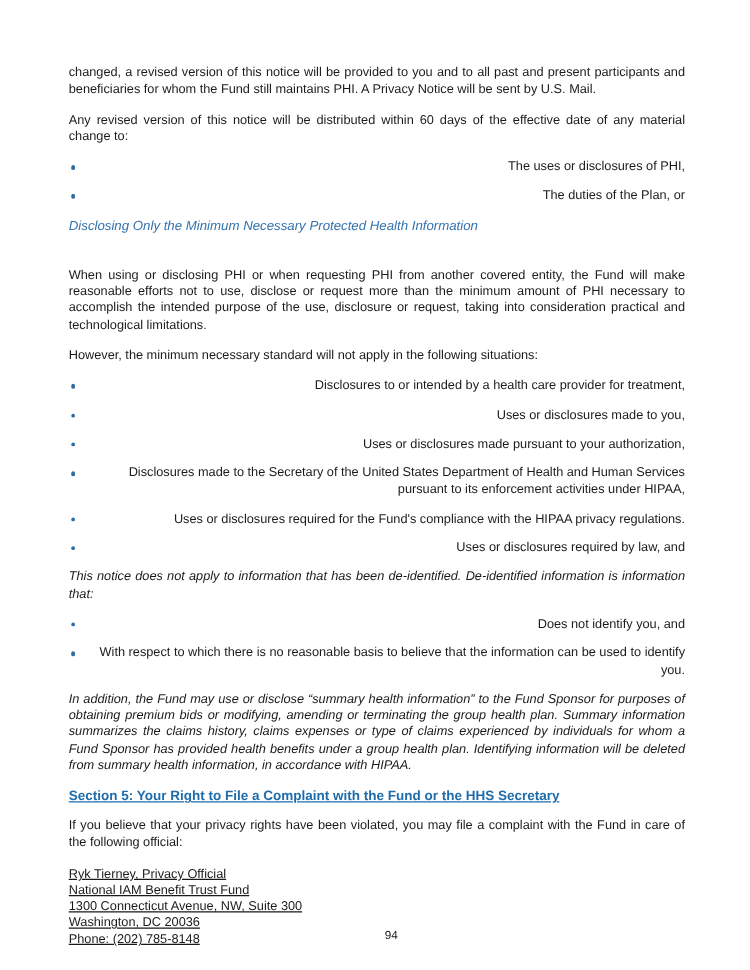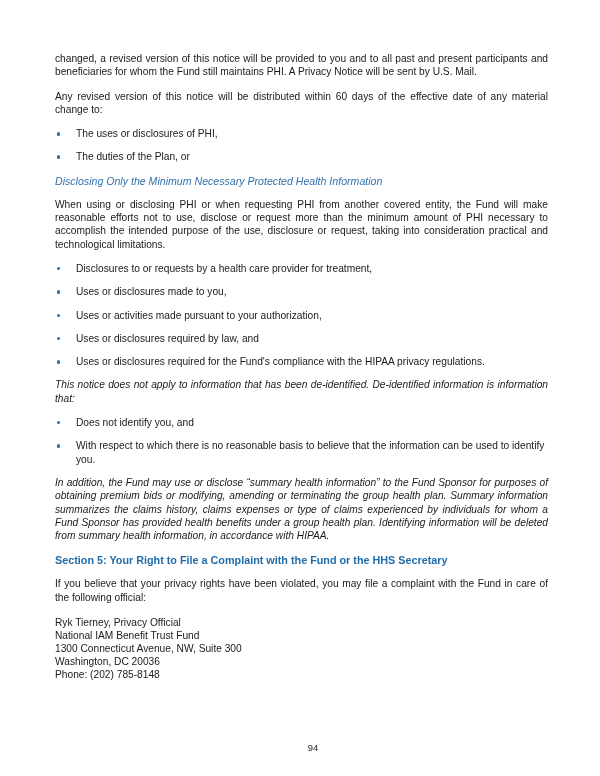--- a/index.html
+++ b/index.html
@@ -38,20 +38,21 @@
     color: #1a1a1a;
   }
   p.para.justify {
     text-align: justify;
     text-justify: inter-word;
   }
   ul.bullets {
     list-style: none;
     margin: 0 0 10px 0;
     padding: 0;
+    text-align: right;
   }
   ul.bullets li {
     position: relative;
     padding-left: 21px;
     margin-bottom: 10px;
     font-size: 10.2px;
     line-height: 13.3px;
     color: #1a1a1a;
   }
   ul.bullets li:last-child {
@@ -61,46 +62,48 @@
     position: absolute;
     left: 2px;
     top: 5px;
     width: 3.4px;
     height: 3.4px;
     border-radius: 50%;
     background: #2e6ca4;
     display: block;
   }
   h3.sub-heading {
-    margin: 4px 0 10px 0;
+    margin: 4px 0 26px 0;
     font-size: 10.6px;
     line-height: 14px;
     font-style: italic;
     font-weight: normal;
     color: #3272ad;
   }
   h2.section-heading {
     margin: 6px 0 10px 0;
     font-size: 10.8px;
     line-height: 14px;
     font-weight: bold;
     color: #1f6cab;
+    text-decoration: underline;
   }
   .block-gap-top {
     margin-top: 12px;
     font-style: italic;
   }
   .contact-block {
     margin: 12px 0 0 0;
     font-size: 10.2px;
     line-height: 13.1px;
     color: #1a1a1a;
   }
   .contact-block div {
     white-space: pre;
+    text-decoration: underline;
   }
   .page-number {
     position: absolute;
     left: 0;
     top: 742px;
     width: 600px;
     text-align: center;
     font-size: 9.4px;
     color: #1a1a1a;
     padding-left: 13px;
@@ -124,41 +127,46 @@
       <li>
         <span class="bullet-dot"></span>
         <span>The duties of the Plan, or</span>
       </li>
     </ul>
 
     <h3 class="sub-heading block-gap-top">Disclosing Only the Minimum Necessary Protected Health Information</h3>
 
     <p class="para justify">When using or disclosing PHI or when requesting PHI from another covered entity, the Fund will make reasonable efforts not to use, disclose or request more than the minimum amount of PHI necessary to accomplish the intended purpose of the use, disclosure or request, taking into consideration practical and technological limitations.</p>
 
+    <p class="para">However, the minimum necessary standard will not apply in the following situations:</p>
 
     <ul class="bullets">
       <li>
         <span class="bullet-dot"></span>
-        <span>Disclosures to or requests by a health care provider for treatment,</span>
+        <span>Disclosures to or intended by a health care provider for treatment,</span>
       </li>
       <li>
         <span class="bullet-dot"></span>
         <span>Uses or disclosures made to you,</span>
       </li>
       <li>
         <span class="bullet-dot"></span>
-        <span>Uses or activities made pursuant to your authorization,</span>
+        <span>Uses or disclosures made pursuant to your authorization,</span>
+      </li>
+      <li>
+        <span class="bullet-dot"></span>
+        <span>Disclosures made to the Secretary of the United States Department of Health and Human Services pursuant to its enforcement activities under HIPAA,</span>
+      </li>
+      <li>
+        <span class="bullet-dot"></span>
+        <span>Uses or disclosures required for the Fund's compliance with the HIPAA privacy regulations.</span>
       </li>
       <li>
         <span class="bullet-dot"></span>
         <span>Uses or disclosures required by law, and</span>
-      </li>
-      <li>
-        <span class="bullet-dot"></span>
-        <span>Uses or disclosures required for the Fund's compliance with the HIPAA privacy regulations.</span>
       </li>
     </ul>
 
     <p class="para justify block-gap-top">This notice does not apply to information that has been de-identified. De-identified information is information that:</p>
 
     <ul class="bullets">
       <li>
         <span class="bullet-dot"></span>
         <span>Does not identify you, and</span>
       </li>

